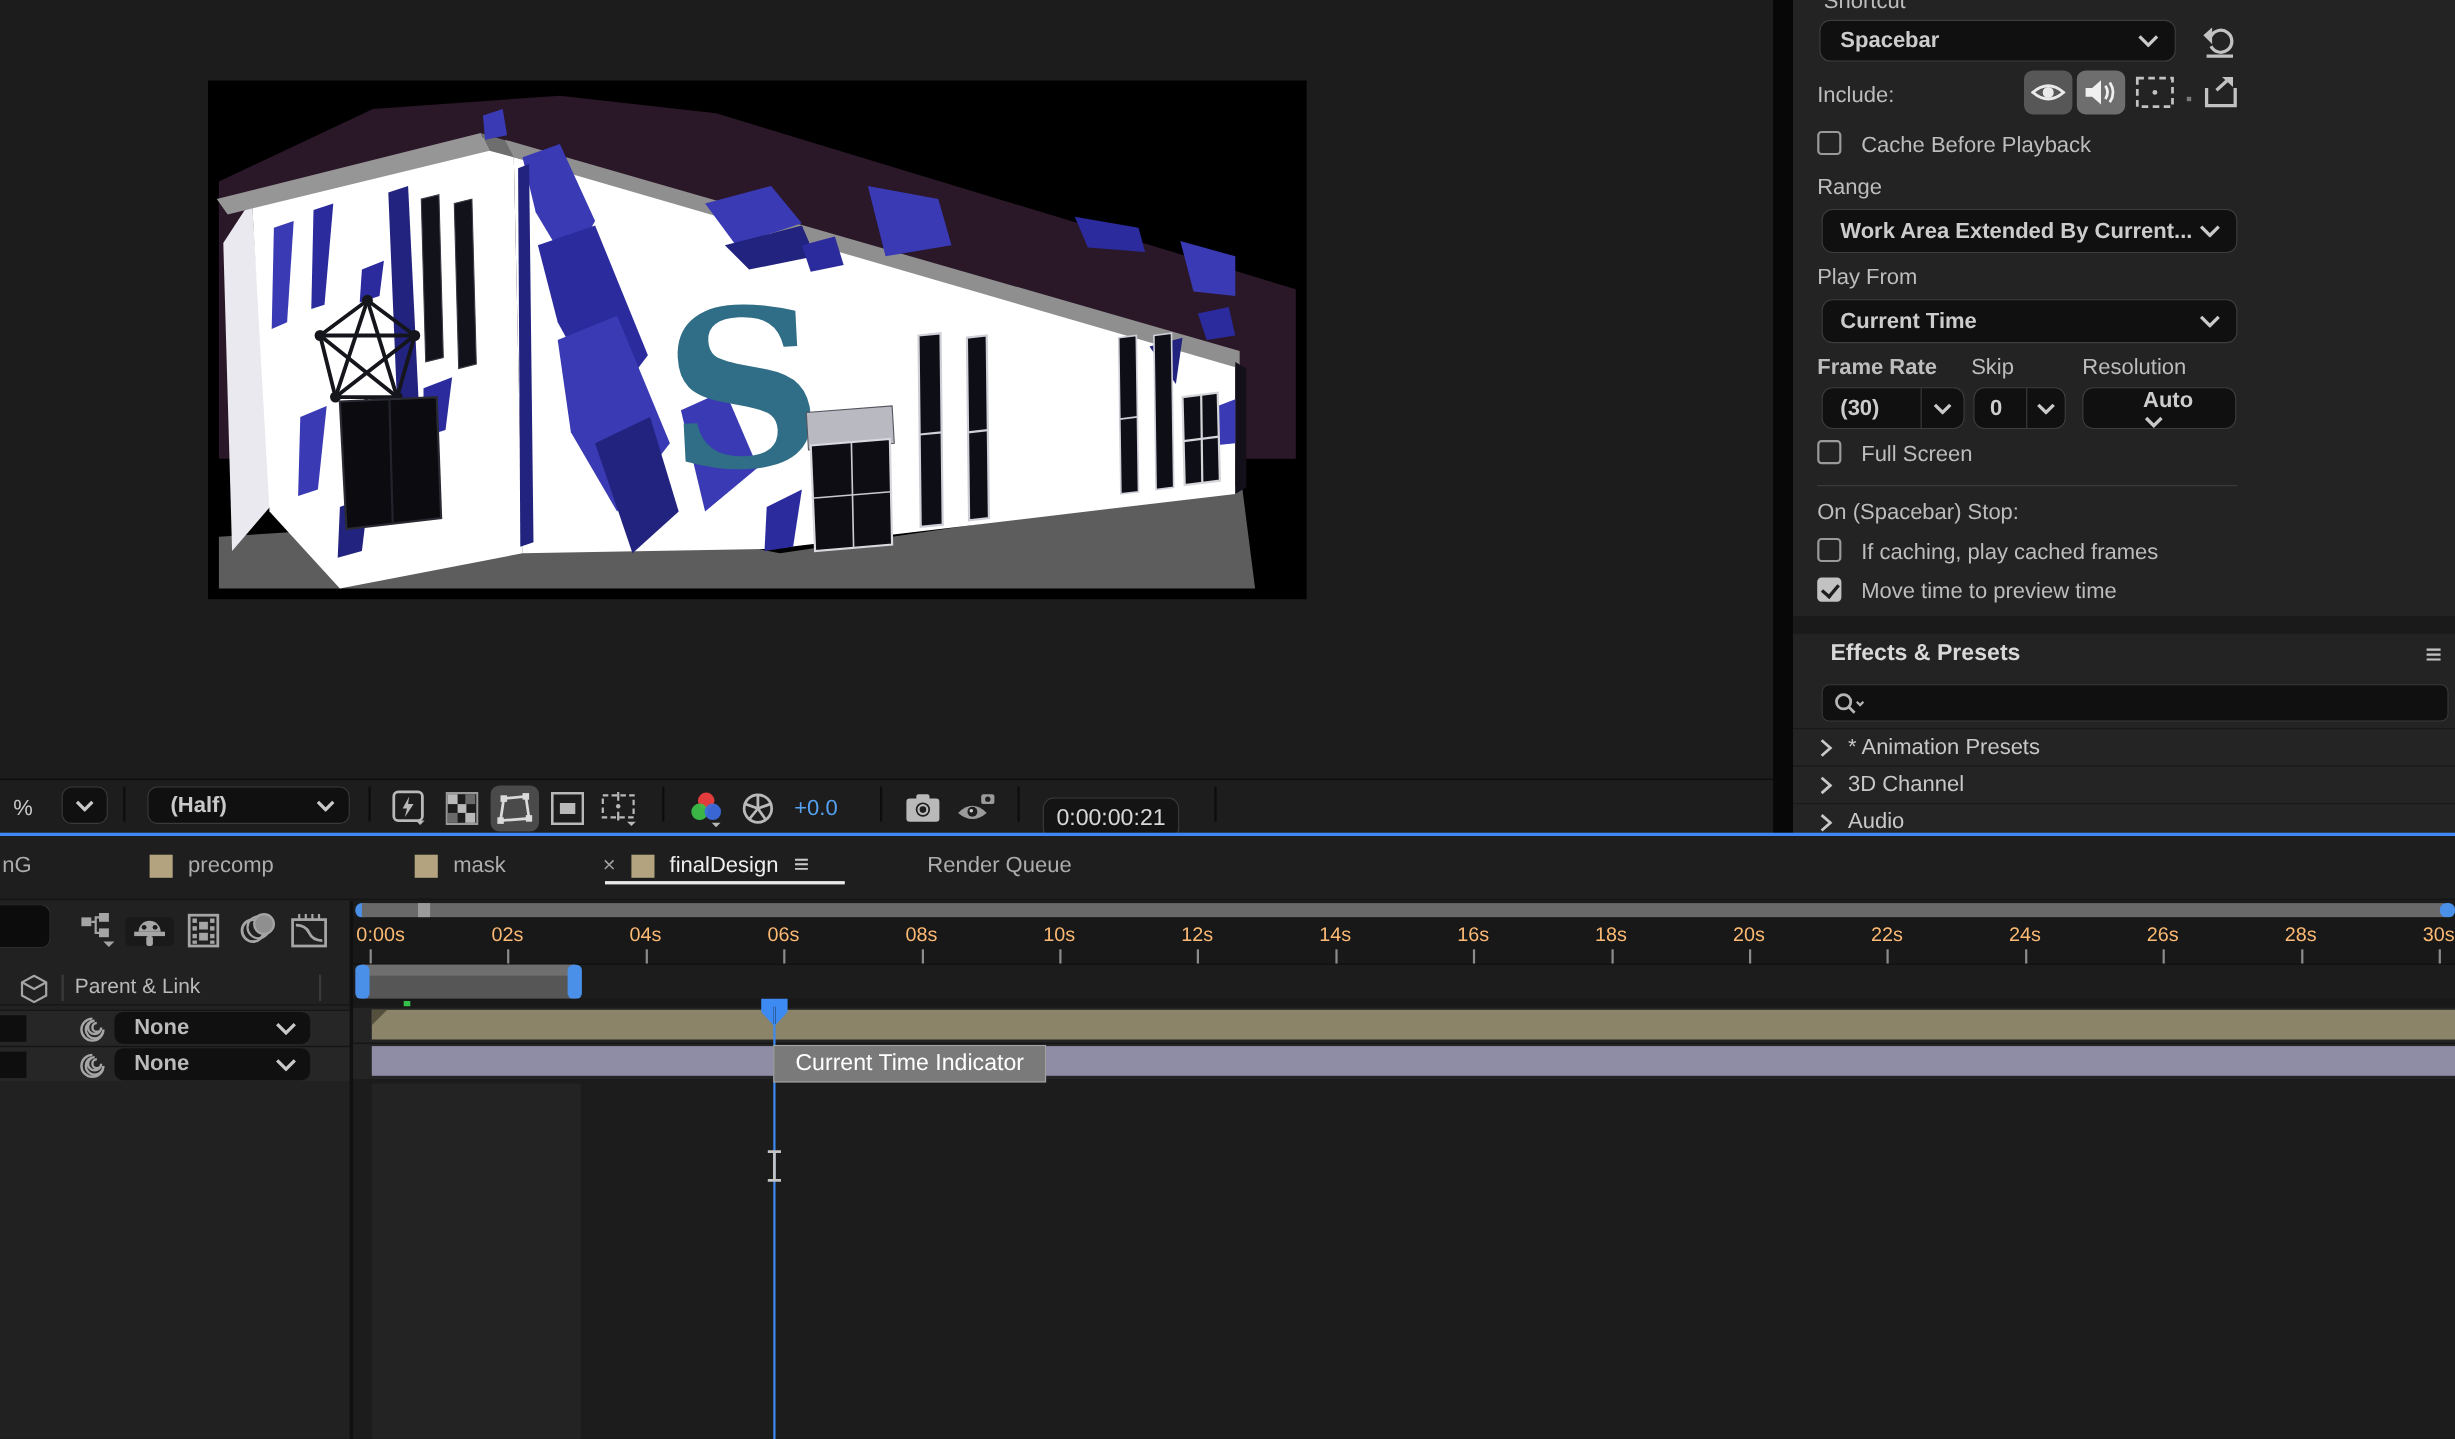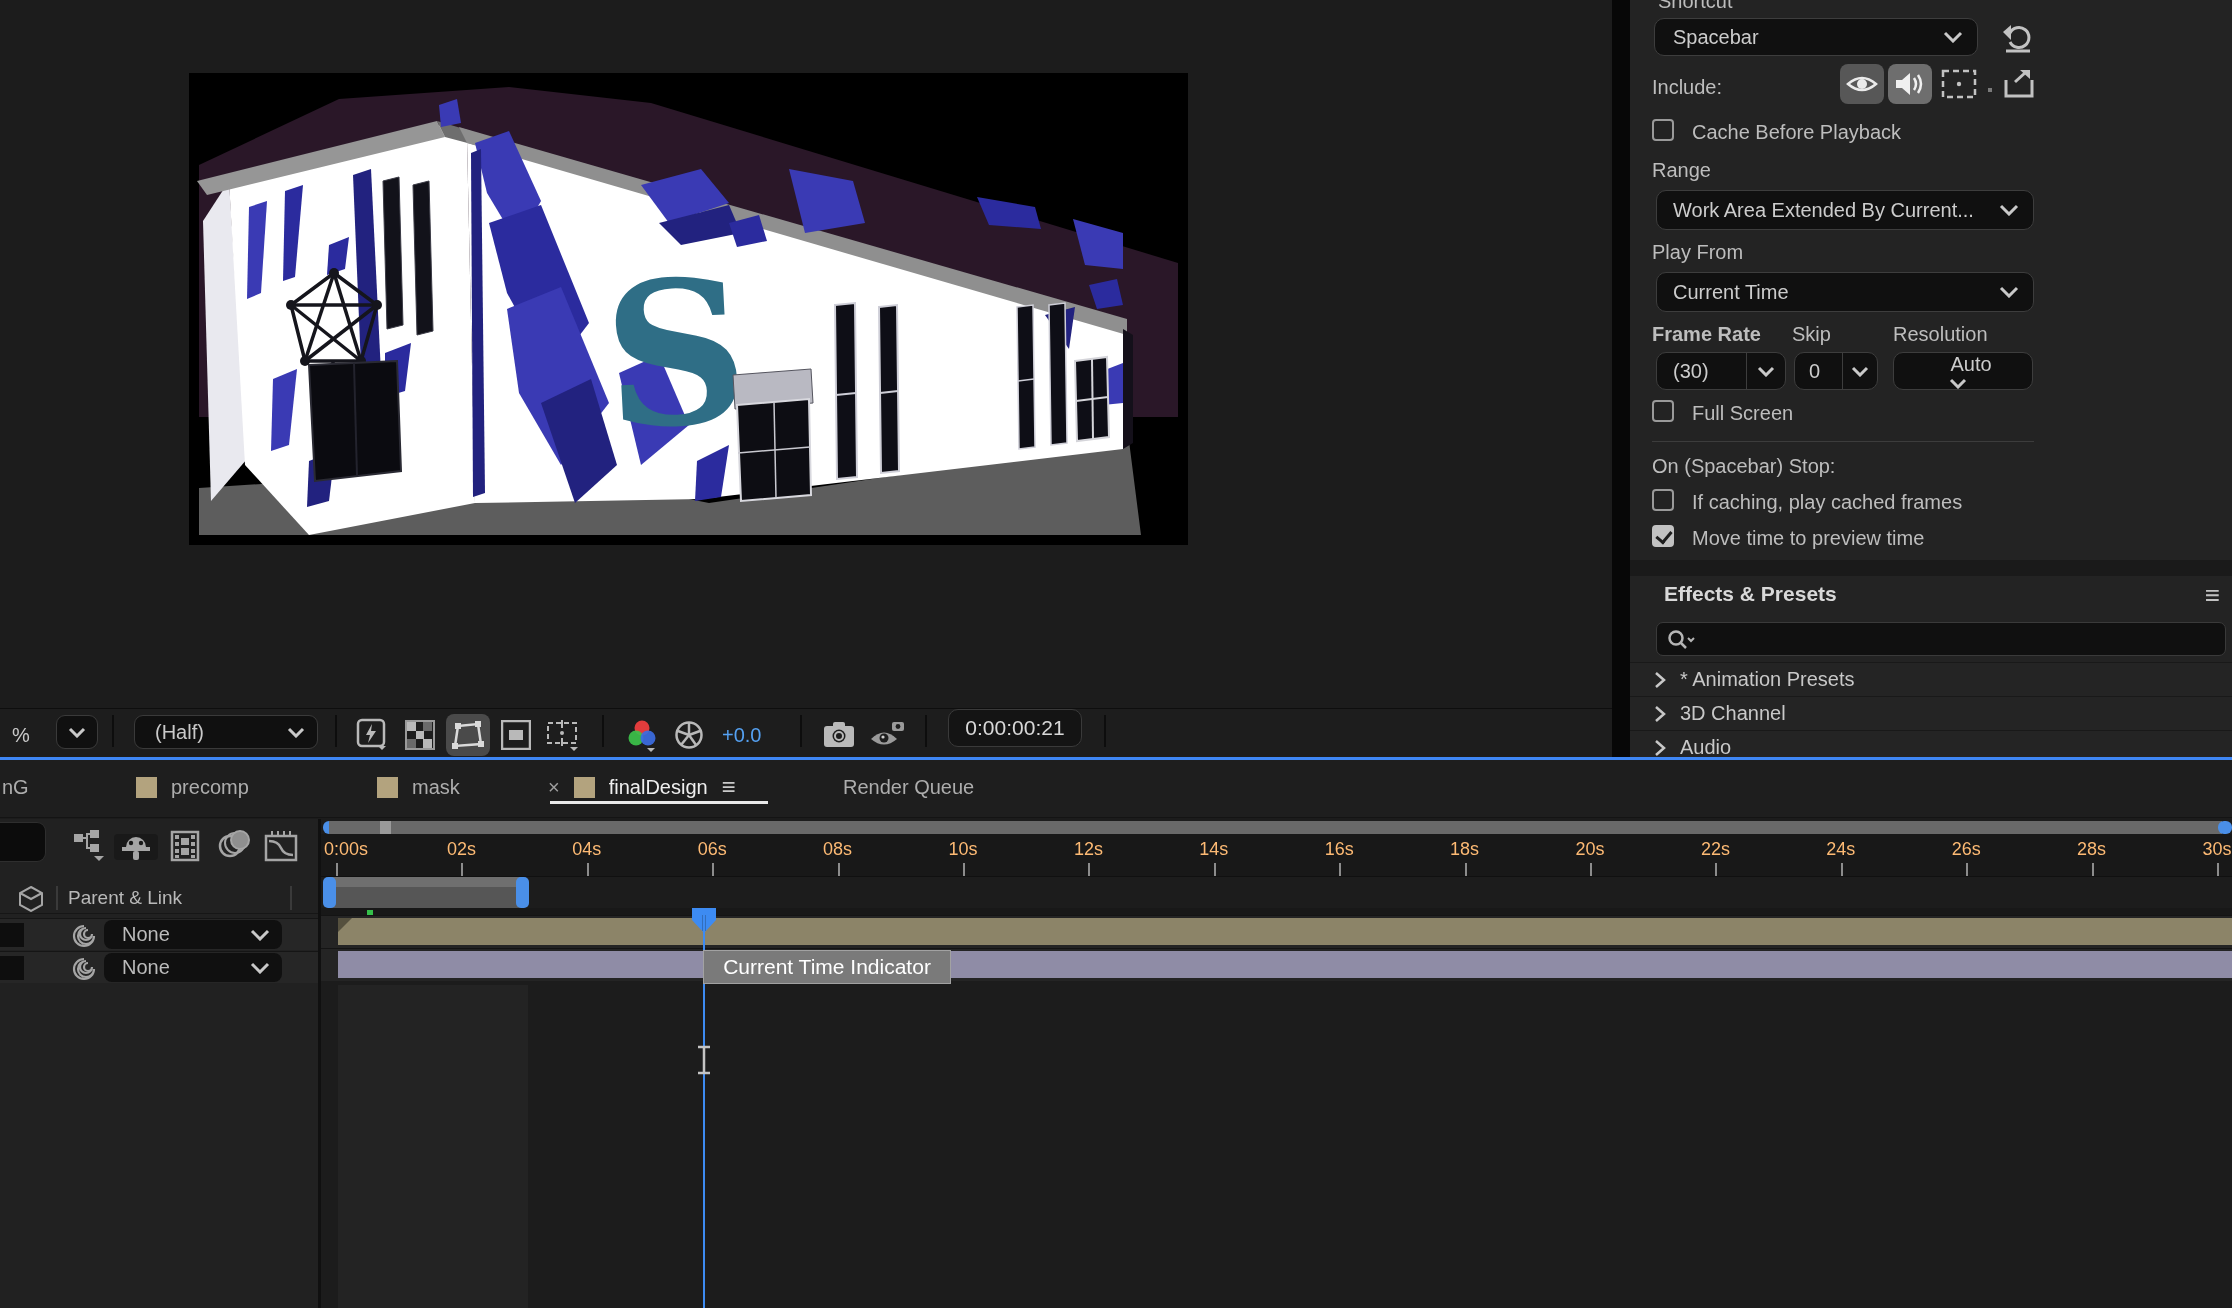--- a/index.html
+++ b/index.html
@@ -11,26 +11,26 @@
   #viewer-panel { left:0; top:0; width:1612px; height:708px; background:#1c1c1c; }
   #comp-svg { left:189px; top:73px; }
 
   
   #viewer-toolbar { left:0; top:708px; width:1612px; height:52px; background:#1d1d1d;
                     border-top:1px solid #0e0e0e; }
   .vt-divider { position:absolute; top:6px; width:2px; height:32px; background:#0d0d0d; }
   .vt-text { position:absolute; color:#c9c9c9; font-size:20px; top:15px; }
   .dropdown { position:absolute; background:#101010; border:1px solid #3a3a3a; border-radius:9px;
               color:#c9c9c9; font-size:20px; display:flex; align-items:center;gap:20px; }
-  .dd-label { padding-left:20px; flex:1; white-space:nowrap; overflow:hidden; }
+  .dd-label { padding-left:20px; flex:1; white-space:nowrap; overflow:hidden;font-weight:bold; }
   .dd-chev { margin-right:12px; flex:none; }
   .icon-btn { position:absolute; display:flex; align-items:center; justify-content:center; }
   .icon-active { background:#4a4a4a; border-radius:8px; }
   .blue-val { color:#55a1f2; }
-  #vt-timecode { position:absolute; left:948px; top:0; width:134px; height:38px;
+  #vt-timecode { position:absolute; left:948px; top:16px; width:124px; height:38px;
                  background:#141414; border:1px solid #3a3a3a; border-radius:10px;
                  color:#d8d8d8; font-size:21px; display:flex; align-items:center; justify-content:center; }
 
   
   #v-gap { left:1612px; top:0; width:18px; height:760px; background:#070707; }
   #right-panel { left:1630px; top:0; width:602px; height:760px; background:#232323; overflow:hidden; }
   .rp-label { position:absolute; color:#bdbdbd; font-size:20px; }
   .rp-dd { position:absolute; background:#101010; border:1px solid #3d3d3d; border-radius:10px;
            color:#cccccc; font-size:20px; display:flex; align-items:center; }
   .cb { position:absolute; width:22px; height:22px; border:2px solid #9a9a9a; border-radius:4px;

